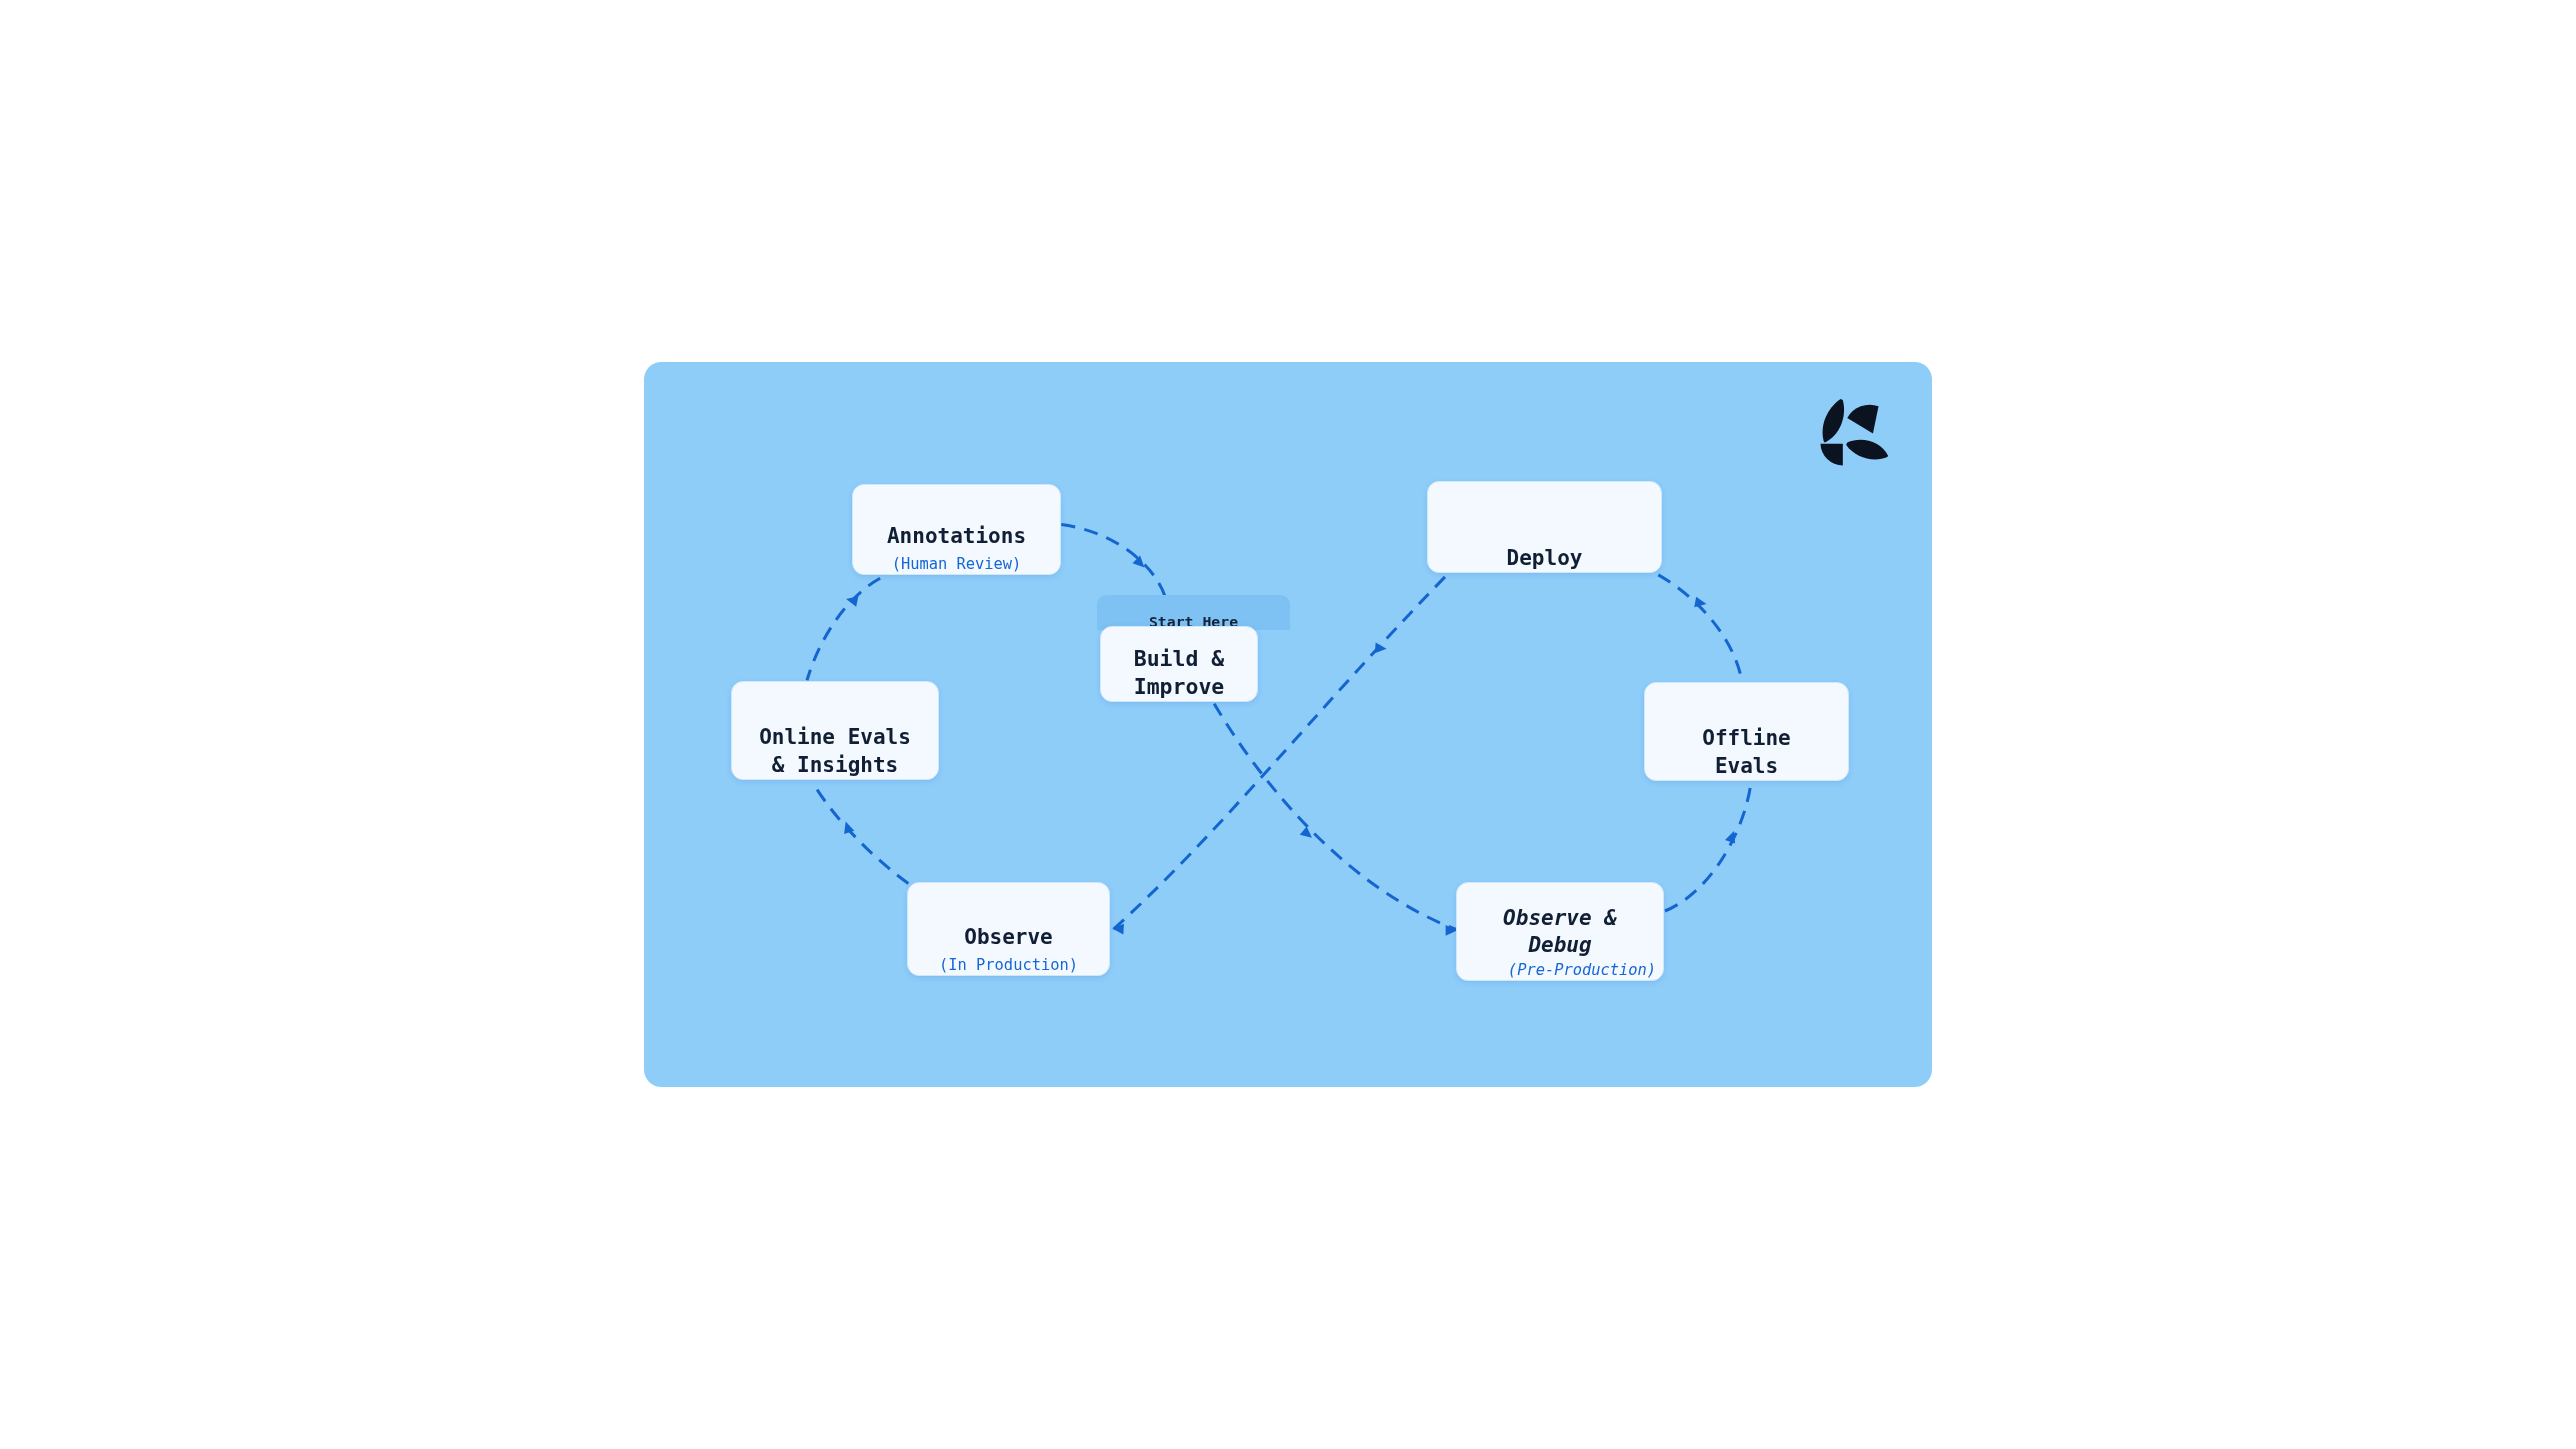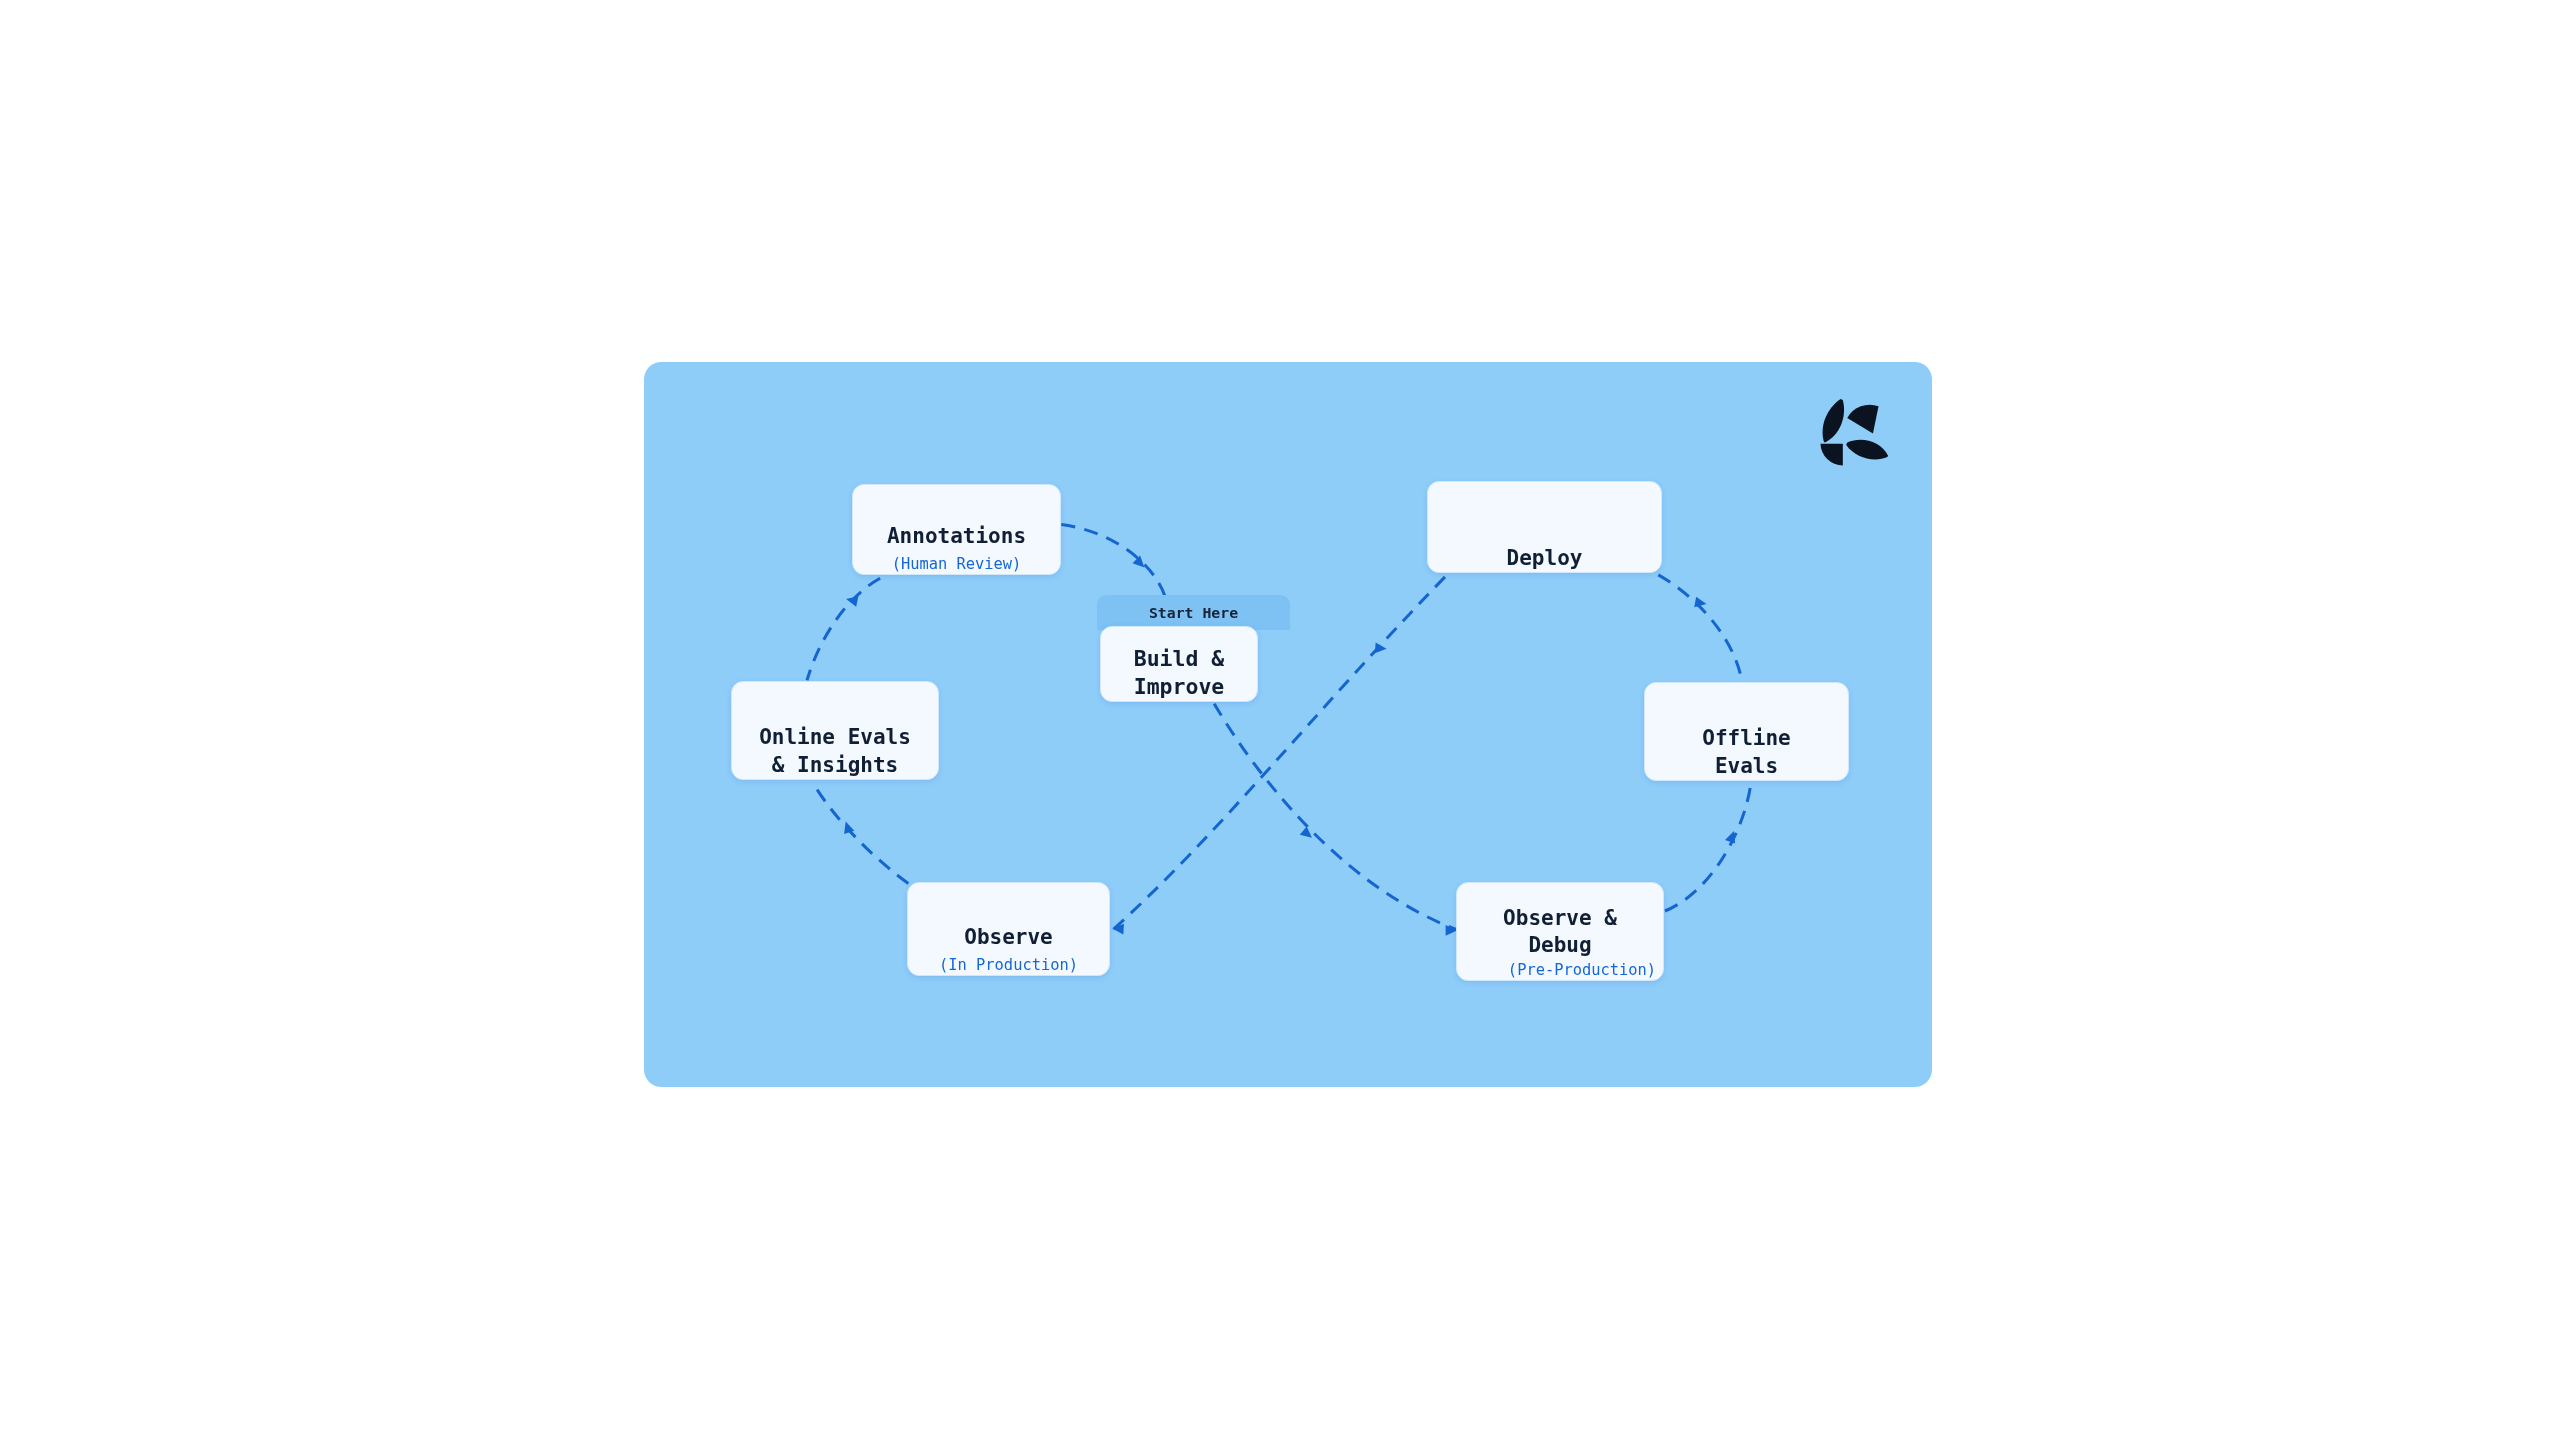--- a/index.html
+++ b/index.html
@@ -29,27 +29,27 @@
     text-align:center;z-index:2;
   }
   .node .title{color:var(--navy);font-size:21px;font-weight:600;line-height:1.3;}
   .node .subtitle{color:var(--blue);font-size:15.4px;font-weight:500;margin-top:4px;line-height:1.25;}
   
   .n-annotations{left:208px;top:122px;width:209px;height:91px;}
   .n-deploy{left:783px;top:119px;width:235px;height:92px;}
   .n-online{left:87px;top:319px;width:208px;height:99px;}
   .n-offline{left:1000px;top:320px;width:205px;height:99px;}
   .n-observe{left:263px;top:520px;width:203px;height:94px;}
-  .n-odebug{left:812px;top:520px;width:208px;height:99px;}
+  .n-odebug{left:812px;top:520px;width:208px;height:99px;font-style:italic;}
   .n-odebug .subtitle{margin-top:1.3px;margin-left:44px;}
   
   .start-band{
     position:absolute;left:453px;top:233px;width:193px;height:35px;
     background:var(--band);border-radius:9.4px 9.4px 0 0;z-index:1;
-    display:flex;align-items:center;justify-content:center;
+    display:flex;align-items:flex-end;justify-content:center;
   }
   .start-band .badge{color:#16233A;font-size:14.8px;font-weight:600;}
   .n-start{left:456px;top:264px;width:158px;height:76px;z-index:2;}
   .n-start .title{font-size:21.5px;}
   .logo{position:absolute;right:42px;top:37px;width:81px;height:67px;z-index:2;}
 </style>
 </head>
 <body>
 
 <div class="canvas">

